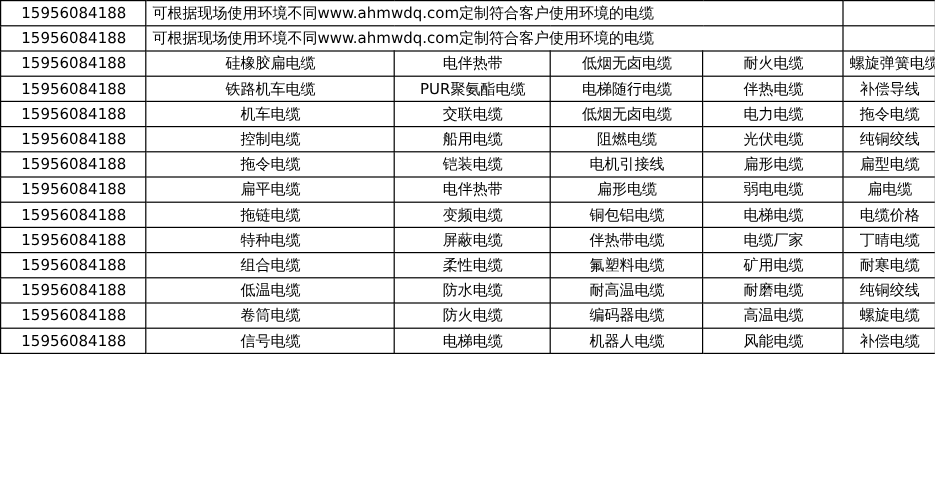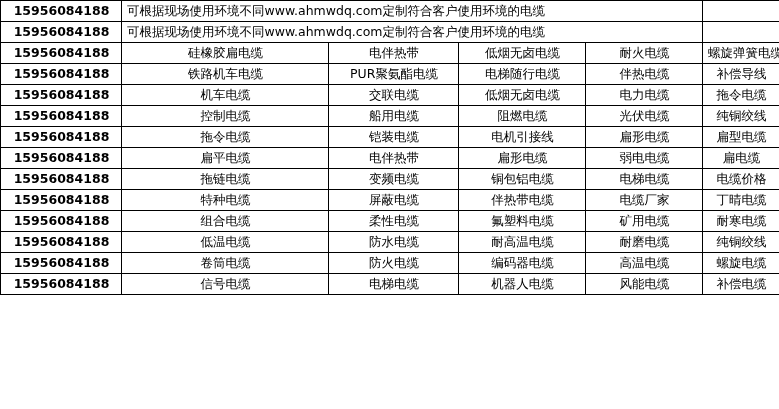--- a/index.html
+++ b/index.html
@@ -31,21 +31,21 @@
     height: 19px;
     box-sizing: border-box;
   }
   .hdr-badge {
     background: #ffff00;
     font-weight: bold;
     color: #000000;
     text-align: left;
   }
   .idcell {
-    font-weight: bold;
+    font-weight: normal;
     text-align: center;
     letter-spacing: 0px;
   }
   .wide-text {
     text-align: left;
   }
   .blank {
     background: #ffffff;
   }
   .c-kw { text-align: center; }

